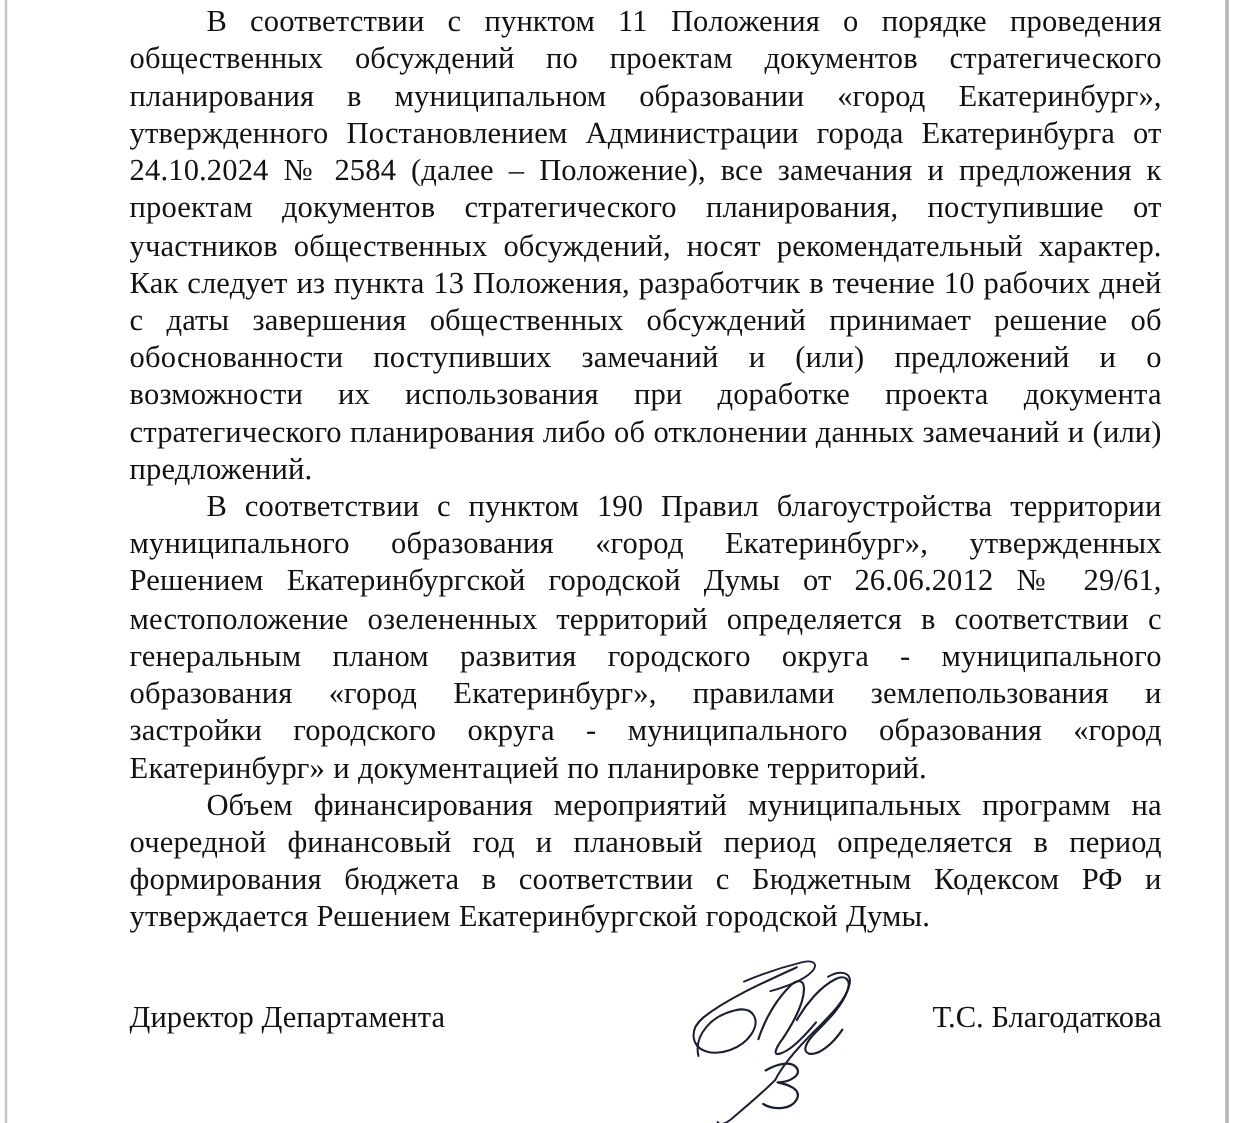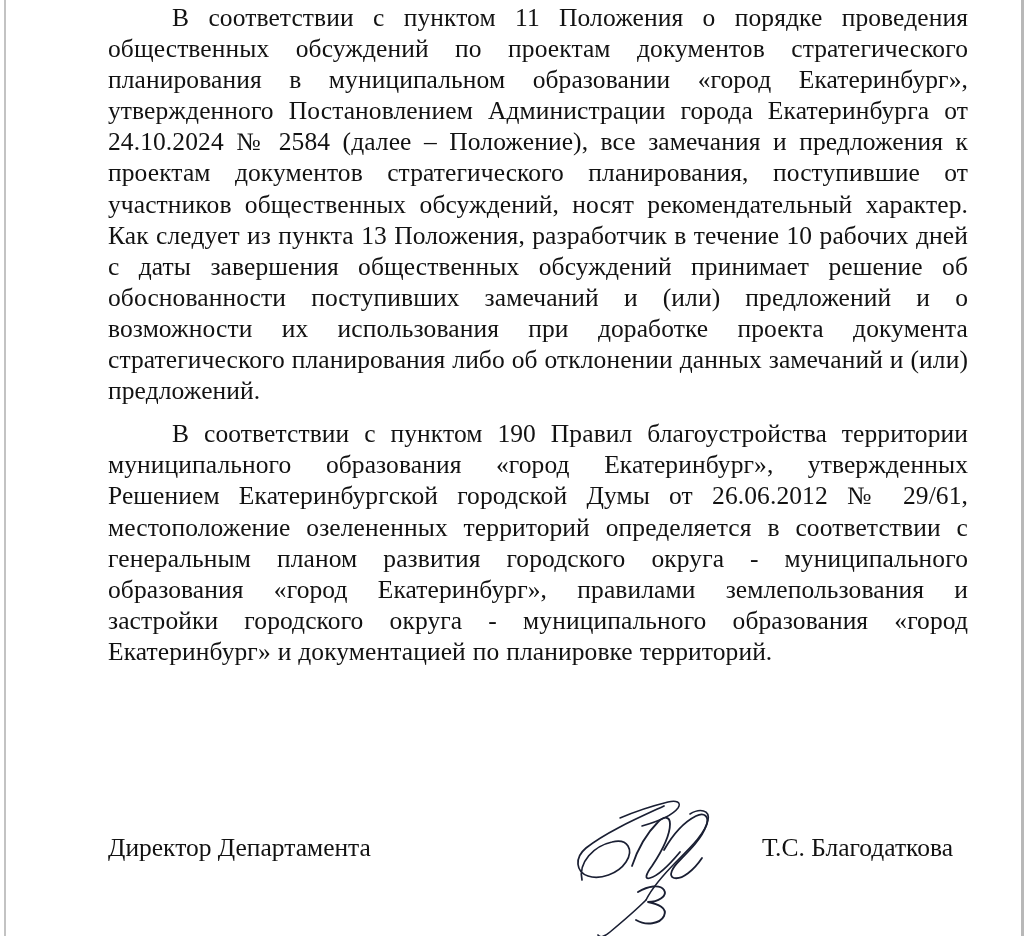--- a/index.html
+++ b/index.html
@@ -47,42 +47,42 @@
     text-align: justify;
     text-align-last: left;
     text-indent: 64px;
     font-size: 25.5px;
     line-height: 31.1px;
     margin: 0;
     letter-spacing: 0.1px;
     word-spacing: 0.4px;
   }
   .para.p1 { margin-top: -2px; }
-  .para.p2 { margin-top: 12px; }
+  .para.p2 { margin-top: 0px; }
   .para.p3 { margin-top: 0px; }
 
   
   .sign-block {
     position: absolute;
     left: 108px;
     top: 832px;
     width: 860px;
     height: 44px;
   }
   .sign-role {
     position: absolute;
     left: 0;
     top: 0;
     font-size: 25.5px;
     line-height: 31px;
     white-space: nowrap;
   }
   .sign-name {
     position: absolute;
-    right: 15px;
+    right: 0;
     top: 0;
     font-size: 25.5px;
     line-height: 31px;
     white-space: nowrap;
   }
   .signature-mark {
     position: absolute;
     left: 452px;
     top: -44px;
     width: 190px;
@@ -93,20 +93,21 @@
 </style>
 </head>
 <body>
 
 <div class="scan-edge-left"></div>
 <div class="scan-edge-right"></div>
 
 <div class="page">
   <p class="para p1">В соответствии с пунктом 11 Положения о порядке проведения общественных обсуждений по проектам документов стратегического планирования в муниципальном образовании «город Екатеринбург», утвержденного Постановлением Администрации города Екатеринбурга от 24.10.2024 № 2584 (далее – Положение), все замечания и предложения к проектам документов стратегического планирования, поступившие от участников общественных обсуждений, носят рекомендательный характер. Как следует из пункта 13 Положения, разработчик в течение 10 рабочих дней с даты завершения общественных обсуждений принимает решение об обоснованности поступивших замечаний и (или) предложений и о возможности их использования при доработке проекта документа стратегического планирования либо об отклонении данных замечаний и (или) предложений.</p>
   <p class="para p2">В соответствии с пунктом 190 Правил благоустройства территории муниципального образования «город Екатеринбург», утвержденных Решением Екатеринбургской городской Думы от 26.06.2012 № 29/61, местоположение озелененных территорий определяется в соответствии с генеральным планом развития городского округа - муниципального образования «город Екатеринбург», правилами землепользования и застройки городского округа - муниципального образования «город Екатеринбург» и документацией по планировке территорий.</p>
+  <p class="para p3">Объем финансирования мероприятий муниципальных программ на очередной финансовый год и плановый период определяется в период формирования бюджета в соответствии с Бюджетным Кодексом РФ и утверждается Решением Екатеринбургской городской Думы.</p>
 </div>
 
 <div class="sign-block">
   <div class="sign-role">Директор Департамента</div>
 
   <div class="signature-mark">
     <svg width="190" height="150" viewBox="0 0 190 150" fill="none" xmlns="http://www.w3.org/2000/svg">
       <g stroke="#1a1f33" fill="none" stroke-linecap="round" stroke-linejoin="round">
         <path d="M22 92 C18 74, 34 58, 52 54 C68 50, 74 62, 66 74 C58 86, 40 92, 28 88
                  C16 84, 14 70, 26 60 C46 44, 78 30, 104 18" stroke-width="1.7"></path>

